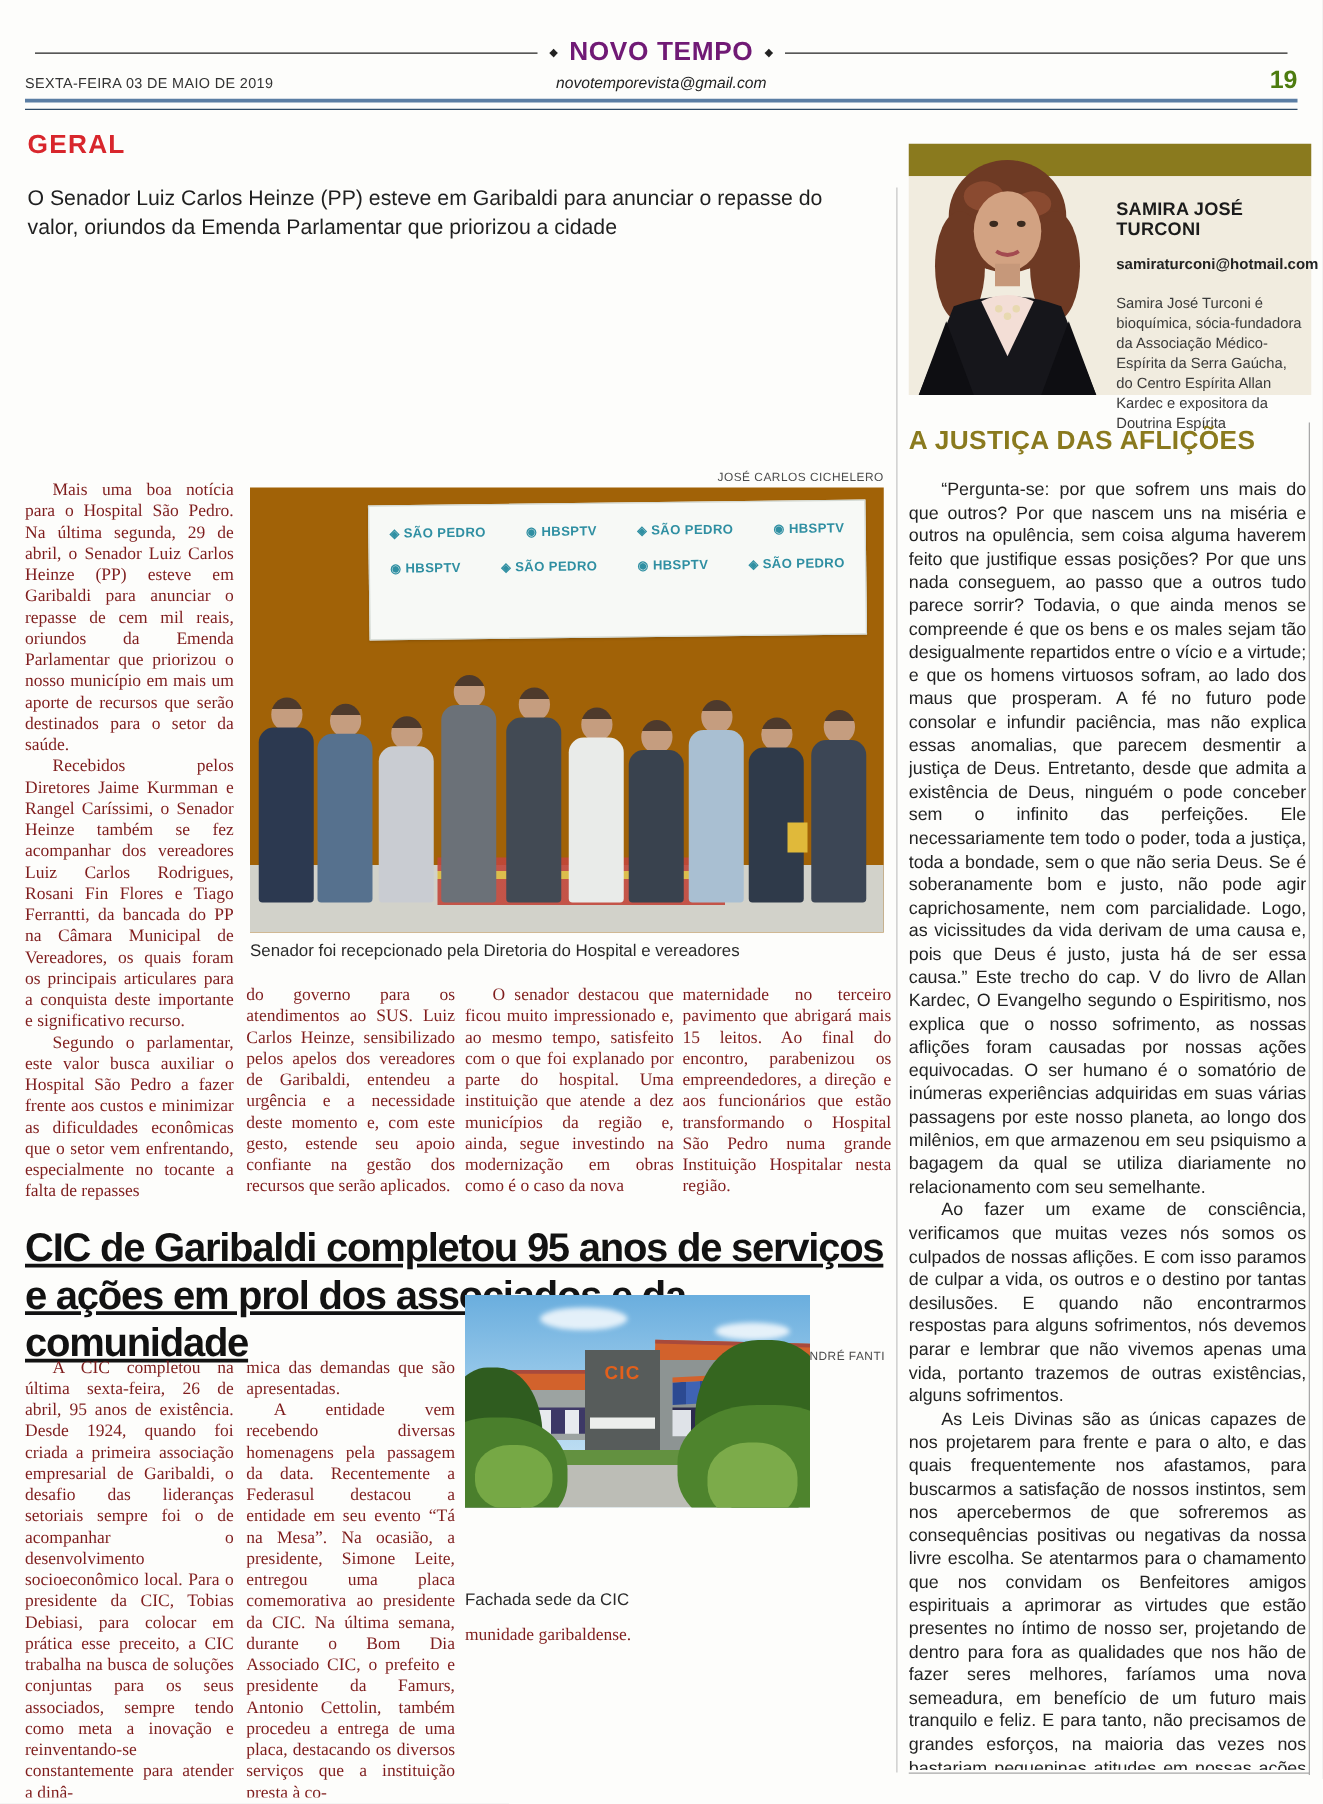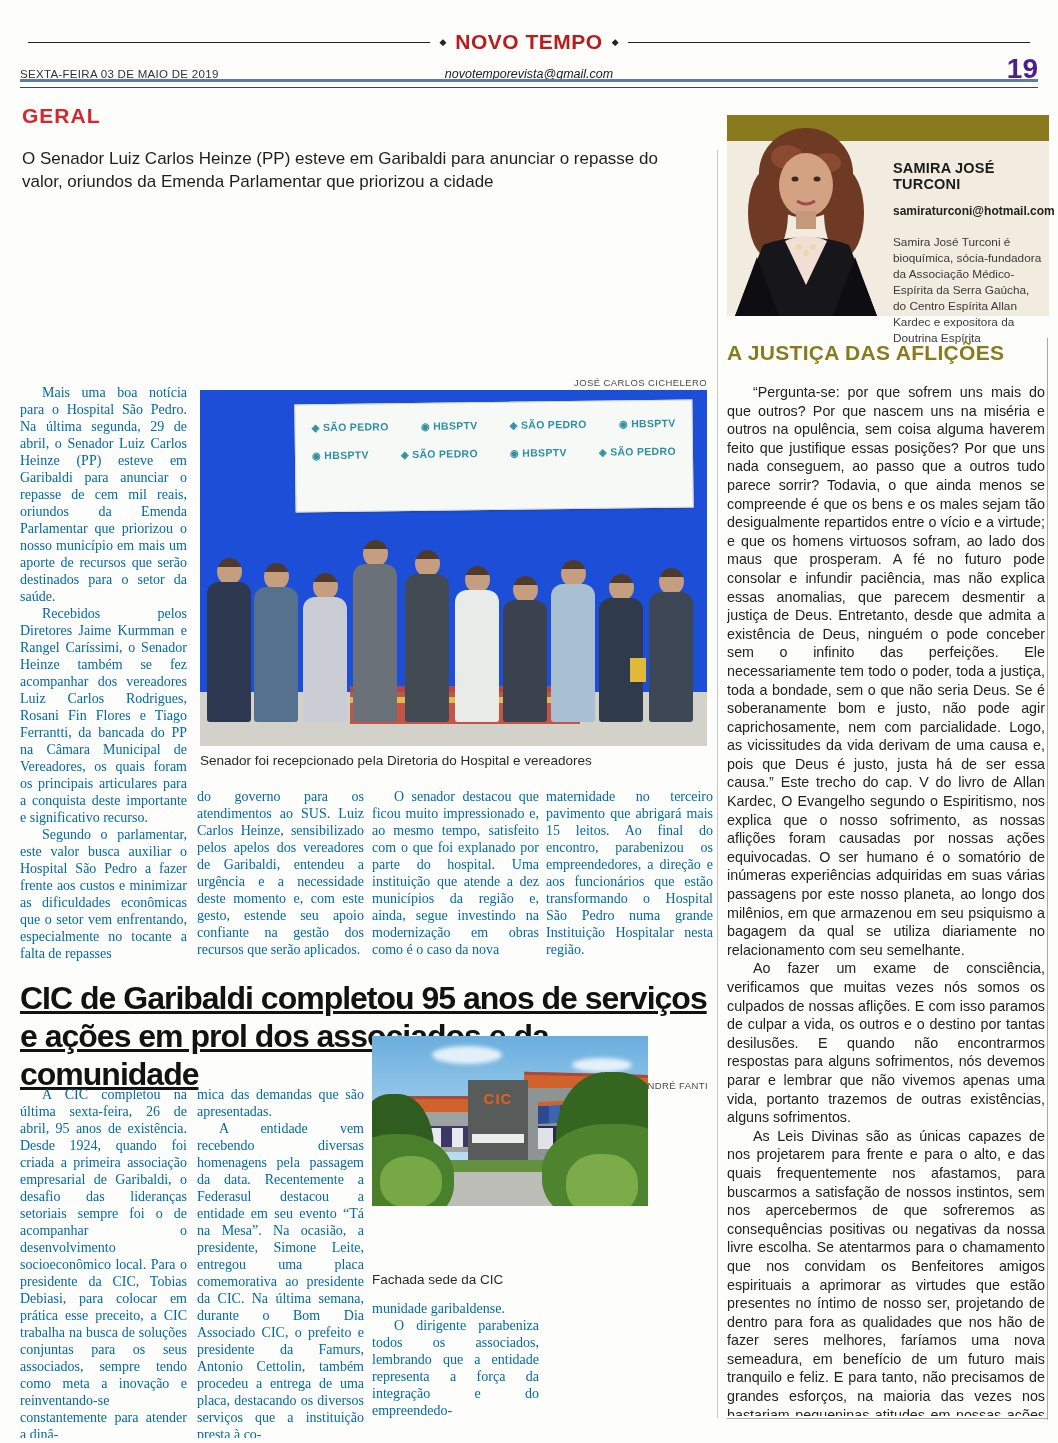--- a/index.html
+++ b/index.html
@@ -5,48 +5,48 @@
   html,body { margin:0; padding:0; background:#e9e9e9; }
   .page {
     position:relative; width:1058px; height:1443px; margin:0 auto;
     background:#fdfdfb; overflow:hidden;
     font-family:"Liberation Sans", sans-serif; color:#1c1c1c;
   }
   
   .mast-row { position:absolute; top:30px; left:28px; right:28px; display:flex; align-items:center; gap:9px; }
   .mast-line { flex:1; border-top:1.6px solid #222; }
   .mast-bullet { font-size:9px; color:#222; line-height:1; }
-  .mast-title { font-size:21px; font-weight:700; letter-spacing:.5px; color:#b91c1c; }
+  .mast-title { font-size:21px; font-weight:700; letter-spacing:.5px; color:#701a75; }
   .mast-info { position:absolute; top:53px; left:20px; right:20px; display:flex; align-items:baseline; }
   .issue-date { width:320px; font-size:11.5px; letter-spacing:.3px; color:#333; }
   .mast-email { flex:1; text-align:center; font-style:italic; font-size:12.5px; color:#222; }
-  .page-num { width:320px; text-align:right; font-size:28px; font-weight:700; color:#4c1d95; }
+  .page-num { width:320px; text-align:right; font-size:20px; font-weight:700; color:#4d7c0f; }
   .double-rule { position:absolute; top:79px; left:20px; right:20px; height:5px;
     border-top:3px solid #5b7ea4; border-bottom:1.5px solid #2e4a66; }
   .section-label { position:absolute; top:104px; left:22px; font-size:21px; font-weight:600;
     letter-spacing:1px; color:#d8262c; }
   
   .kicker { position:absolute; top:148px; left:22px; width:660px; font-size:17px; line-height:1.35; color:#1f1f1f; }
   .headline1 { position:absolute; top:206px; left:20px; width:700px;
     font-size:52px; line-height:1.05; font-weight:700; letter-spacing:-2px; color:#121212; }
   .photo-credit { position:absolute; font-size:9.5px; letter-spacing:.4px; color:#4a4a4a; }
   .credit1 { top:377px; left:200px; width:507px; text-align:right; }
   .photo-caption { position:absolute; font-size:13.5px; color:#2a2a2a; }
   .caption1 { top:753px; left:200px; }
   .serif-col { position:absolute; width:167px; font-family:"Liberation Serif", serif;
-    font-size:14px; line-height:17px; text-align:justify; color:#0369a1; overflow:hidden; }
+    font-size:14px; line-height:17px; text-align:justify; color:#7f1d1d; overflow:hidden; }
   .serif-col p { margin:0; }
   .serif-col p.ind { text-indent:22px; }
   .a1c1 { top:384px; left:20px;  height:596px; }
   .a1c2 { top:788px; left:197px; height:192px; }
   .a1c3 { top:788px; left:372px; height:192px; }
   .a1c4 { top:788px; left:546px; height:192px; }
   
   .photo1 { position:absolute; top:390px; left:200px; width:507px; height:356px; overflow:hidden;
-    background:linear-gradient(180deg,#c6cdc7 0%, #d7dbd4 62%, #cfd0c8 62%, #d6d6cе 100%); background-color:#1d4ed8; }
+    background:linear-gradient(180deg,#c6cdc7 0%, #d7dbd4 62%, #cfd0c8 62%, #d6d6cе 100%); background-color:#a16207; }
   .photo1 .floor { position:absolute; bottom:0; left:0; right:0; height:54px; background:#d2d2ca; }
   .photo1 .mat { position:absolute; left:150px; top:296px; width:230px; height:38px;
     background:repeating-linear-gradient(180deg,#c2463a 0 11px,#ddbb3e 11px 17px,#c2463a 17px 28px); opacity:.9; }
   .banner { position:absolute; left:95px; top:12px; width:396px; height:106px; background:#f7f9f6;
     border:1px solid #d4dad4; transform:rotate(-.7deg); box-shadow:0 1px 2px rgba(0,0,0,.15); }
   .banner-row { display:flex; justify-content:space-around; margin-top:16px; }
   .blogo { color:#2f8fa2; font-size:10.5px; font-weight:700; letter-spacing:.3px; white-space:nowrap; }
   .bicon { font-size:10px; }
   .person { position:absolute; bottom:24px; width:46px; }
   .person .head { width:25px; height:27px; margin:0 auto -3px auto; border-radius:50%;
@@ -253,21 +253,20 @@
     <div class="fol fl3"></div>
     <div class="fol fr1"></div>
     <div class="fol fr2"></div>
     <div class="fol fr3"></div>
   </div>
 
   <div class="photo-caption caption2">Fachada sede da CIC</div>
 
   <div class="serif-col a2c3">
     <p>munidade garibaldense.</p>
-    <p class="ind">O dirigente parabeniza todos os associados, lembrando que a entidade representa a força da integração e do empreendedo-</p>
   </div>
 
   <div class="divider-left"></div>
   <div class="op-band"></div>
   <div class="op-card"></div>
 
   <svg class="op-portrait" viewBox="0 0 158 199">
     <ellipse cx="79" cy="56" rx="47" ry="45" fill="#6e3a24"></ellipse>
     <ellipse cx="41" cy="96" rx="20" ry="44" fill="#6e3a24"></ellipse>
     <ellipse cx="117" cy="96" rx="20" ry="44" fill="#6e3a24"></ellipse>

